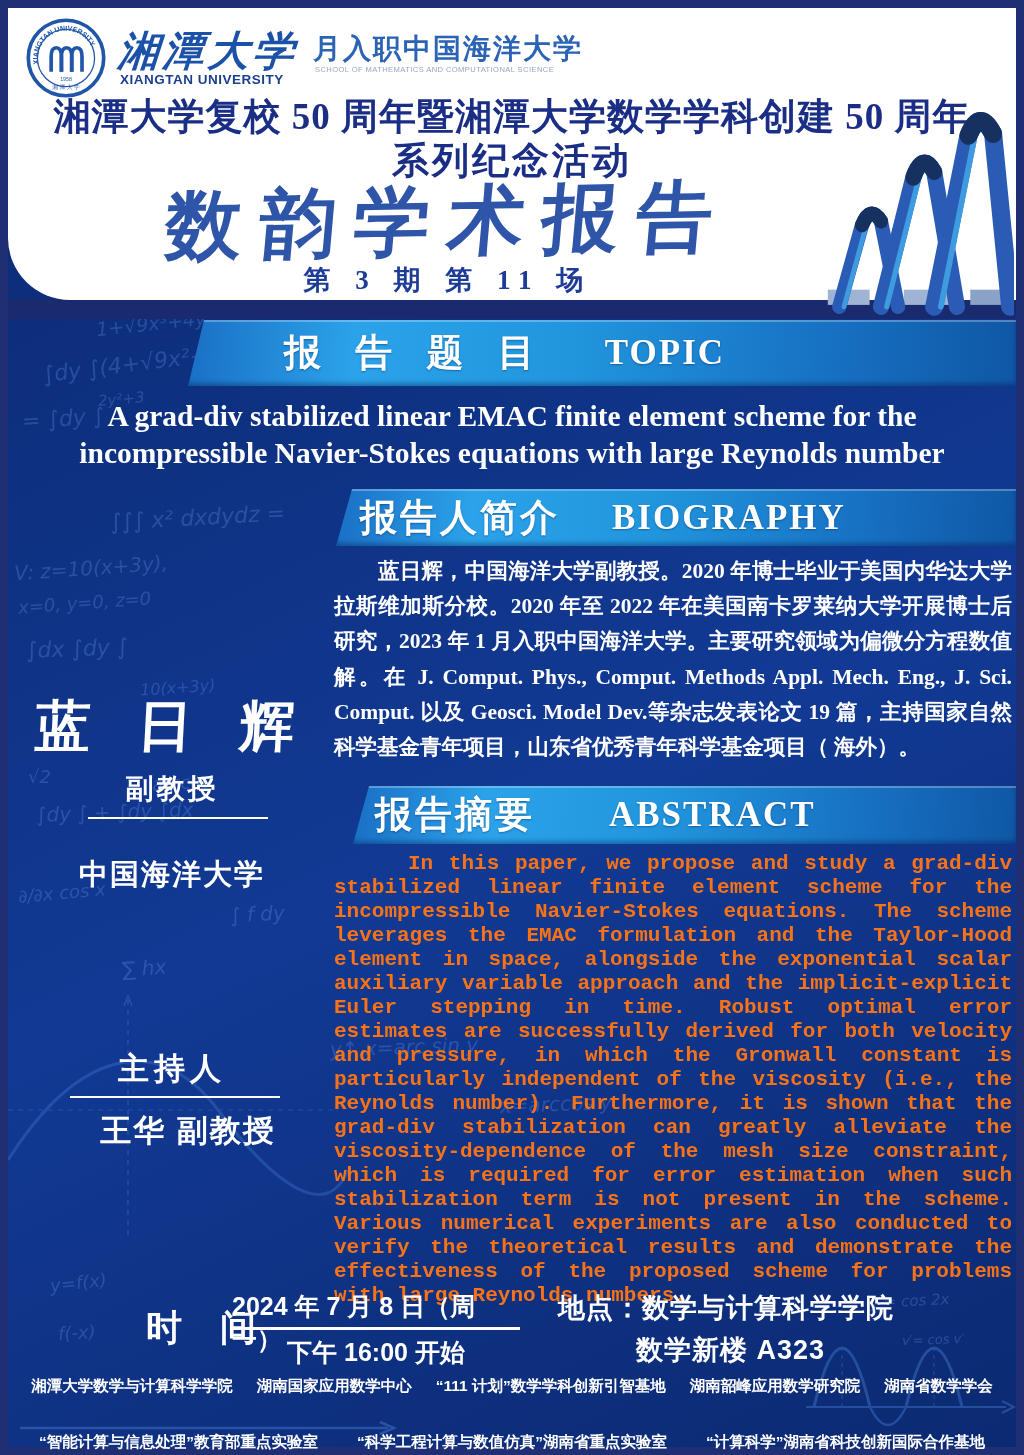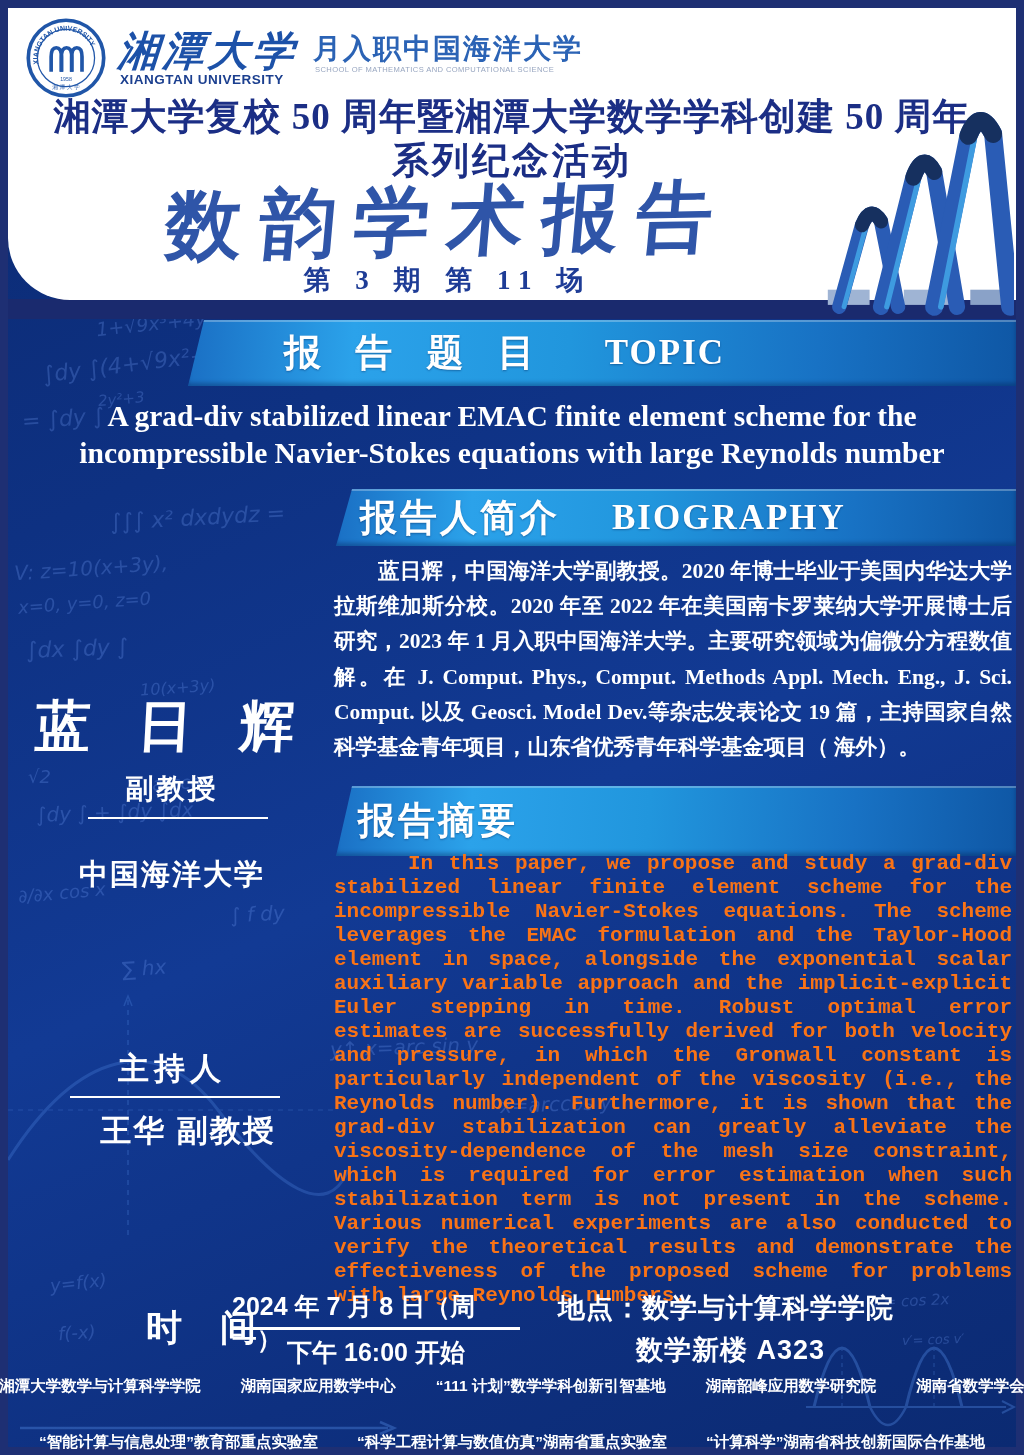--- a/index.html
+++ b/index.html
@@ -47,21 +47,21 @@
     clip-path:polygon(16px 0,100% 0,100% 100%,0 100%);
     box-shadow:inset 0 2px 0 rgba(255,255,255,.28), inset 0 -3px 4px rgba(0,20,70,.35);}
   .band-cn{font-weight:bold;font-size:37px;letter-spacing:3px;text-shadow:0 1px 2px rgba(0,30,80,.4);}
   .band-en{font-family:"Liberation Serif",serif;font-weight:bold;font-size:35px;letter-spacing:2px;
     text-shadow:0 1px 2px rgba(0,30,80,.4);}
   .band-topic{top:320px;height:66px;left:188px;padding-left:96px;}
   .band-topic .band-cn{letter-spacing:12px;}
   .band-topic .band-en{margin-left:58px;}
   .band-bio{top:489px;height:57px;left:336px;padding-left:24px;}
   .band-bio .band-en{margin-left:52px;}
-  .band-abs{top:786px;height:70px;left:336px;padding-left:22px;}
+  .band-abs{top:786px;height:58px;left:353px;padding-left:22px;}
   .band-abs .band-en{margin-left:74px;}
   
   .topic-title{position:absolute;left:30px;width:964px;top:398px;text-align:center;color:#fff;z-index:2;
     font-family:"Liberation Serif",serif;font-weight:bold;font-size:29.5px;line-height:37px;}
   .bio-text{position:absolute;left:334px;width:678px;top:554px;color:#fff;z-index:2;
     font-family:"Liberation Serif",serif;font-weight:bold;font-size:21.5px;line-height:35.2px;
     text-align:justify;text-indent:44px;}
   .abs-text{position:absolute;left:334px;width:678px;top:852px;color:#f97316;z-index:2;
     font-family:Liberation Mono, monospace;font-weight:bold;font-size:21px;line-height:24px;
     text-align:justify;text-indent:74px;}
@@ -81,21 +81,21 @@
     letter-spacing:14px;z-index:2;}
   .date-line{position:absolute;left:232px;width:288px;top:1290px;color:#fff;
     font-weight:bold;font-size:25px;z-index:2;}
   .start-line{position:absolute;left:232px;width:288px;top:1336px;text-align:center;color:#fff;
     font-weight:bold;font-size:25px;z-index:2;}
   .loc1{position:absolute;left:558px;top:1290px;color:#fff;font-weight:bold;font-size:27px;z-index:2;letter-spacing:1px;}
   .loc2{position:absolute;left:636px;top:1332px;color:#fff;font-weight:bold;font-size:27px;z-index:2;letter-spacing:1px;}
   
   .footer-row{position:absolute;left:8px;right:8px;display:flex;justify-content:center;z-index:2;
     color:#fff;font-weight:bold;font-size:15.5px;white-space:nowrap;}
-  .footer-row.r1{top:1376px;column-gap:40px;}
+  .footer-row.r1{top:1376px;column-gap:24px;}
   .footer-row.r2{top:1432px;column-gap:48px;gap:39px;}
 </style>
 </head>
 <body>
 
 <div class="poster">
 
   <div class="body-bg"></div>
 
   <div class="doodle-layer">
@@ -206,20 +206,21 @@
   </div>
   <div class="bio-text">蓝日辉，中国海洋大学副教授。2020 年博士毕业于美国内华达大学拉斯维加斯分校。2020 年至 2022 年在美国南卡罗莱纳大学开展博士后研究，2023 年 1 月入职中国海洋大学。主要研究领域为偏微分方程数值解。在 J. Comput. Phys., Comput. Methods Appl. Mech. Eng., J. Sci. Comput. 以及 Geosci. Model Dev.等杂志发表论文 19 篇，主持国家自然科学基金青年项目，山东省优秀青年科学基金项目（ 海外）。</div>
 
   <div class="col-center speaker-name">蓝 日 辉</div>
   <div class="col-center speaker-title">副教授</div>
   <div class="divider div-speaker"></div>
   <div class="col-center speaker-affil">中国海洋大学</div>
 
   <div class="band band-abs">
     <span class="band-cn">报告摘要</span>
+    <span class="band-en">ABSTRACT</span>
   </div>
   <div class="abs-text">In this paper, we propose and study a grad-div stabilized linear finite element scheme for the incompressible Navier-Stokes equations. The scheme leverages the EMAC formulation and the Taylor-Hood element in space, alongside the exponential scalar auxiliary variable approach and the implicit-explicit Euler stepping in time. Robust optimal error estimates are successfully derived for both velocity and pressure, in which the Gronwall constant is particularly independent of the viscosity (i.e., the Reynolds number). Furthermore, it is shown that the grad-div stabilization can greatly alleviate the viscosity-dependence of the mesh size constraint, which is required for error estimation when such stabilization term is not present in the scheme.  Various numerical experiments are also conducted to verify the theoretical results and demonstrate the effectiveness of the proposed scheme for problems with large Reynolds numbers.</div>
 
   <div class="col-center host-label">主持人</div>
   <div class="divider div-host"></div>
   <div class="col-center host-name">王华 副教授</div>
 
   <div class="time-label">时  间</div>
   <div class="date-line">2024 年 7 月 8 日（周一）</div>
   <div class="divider div-date"></div>

